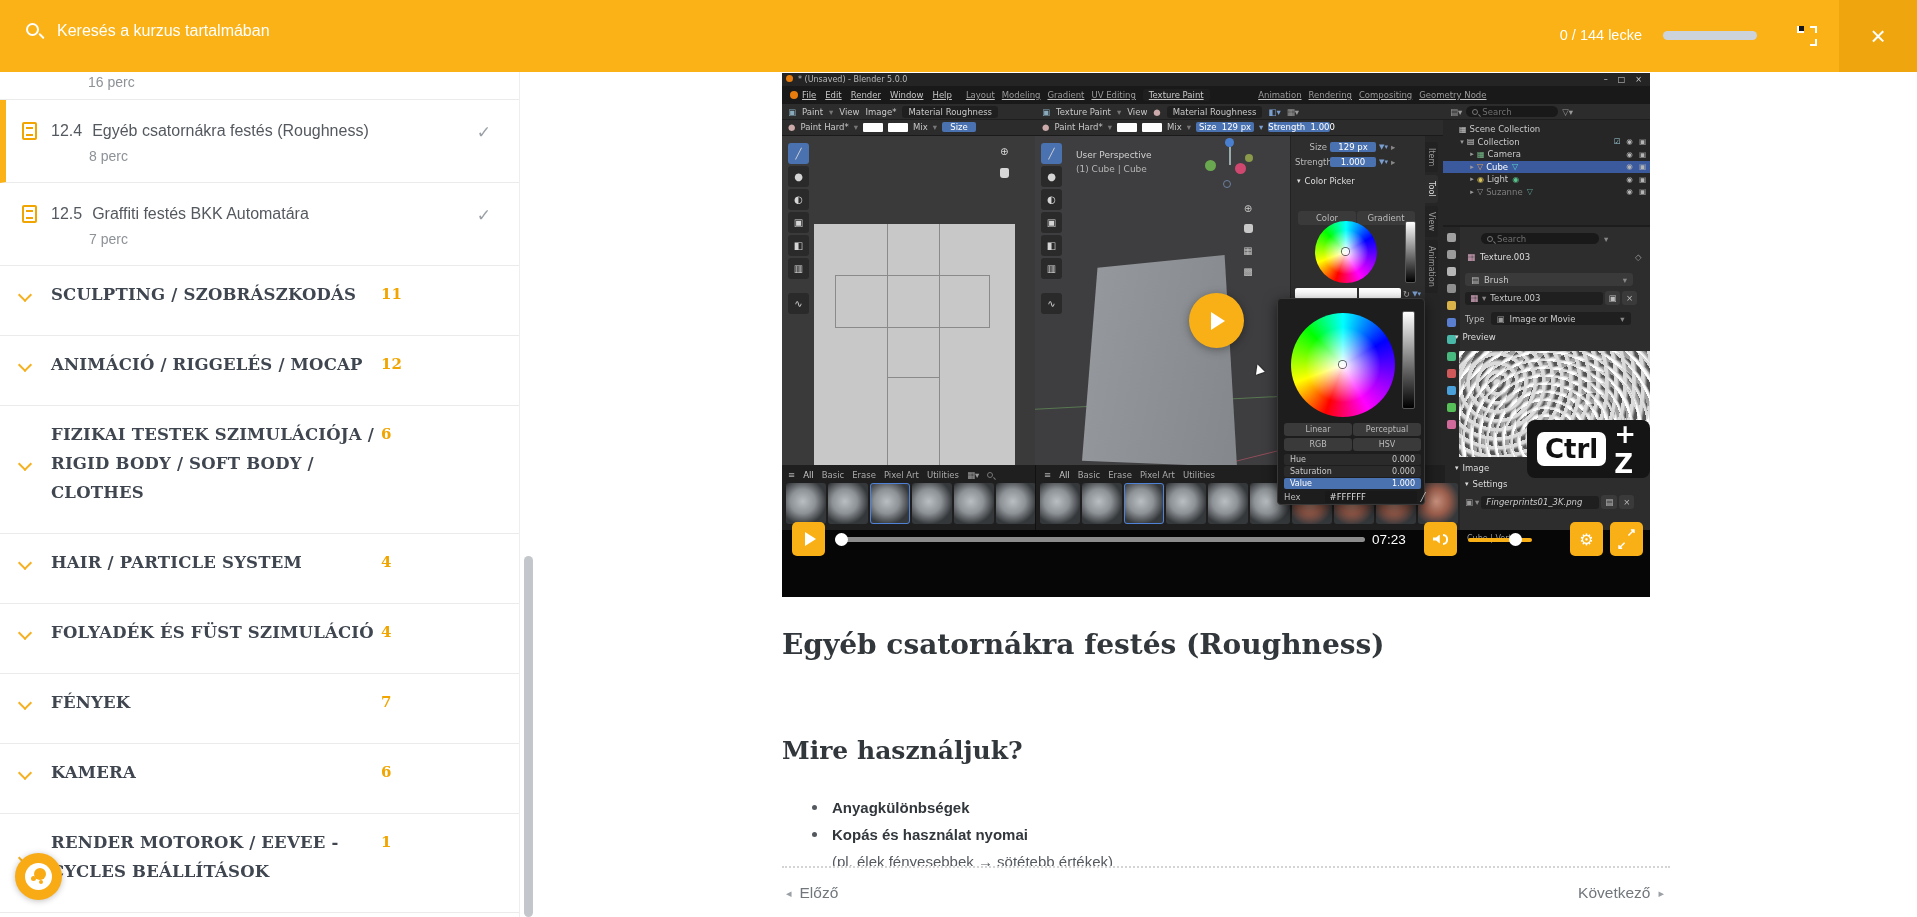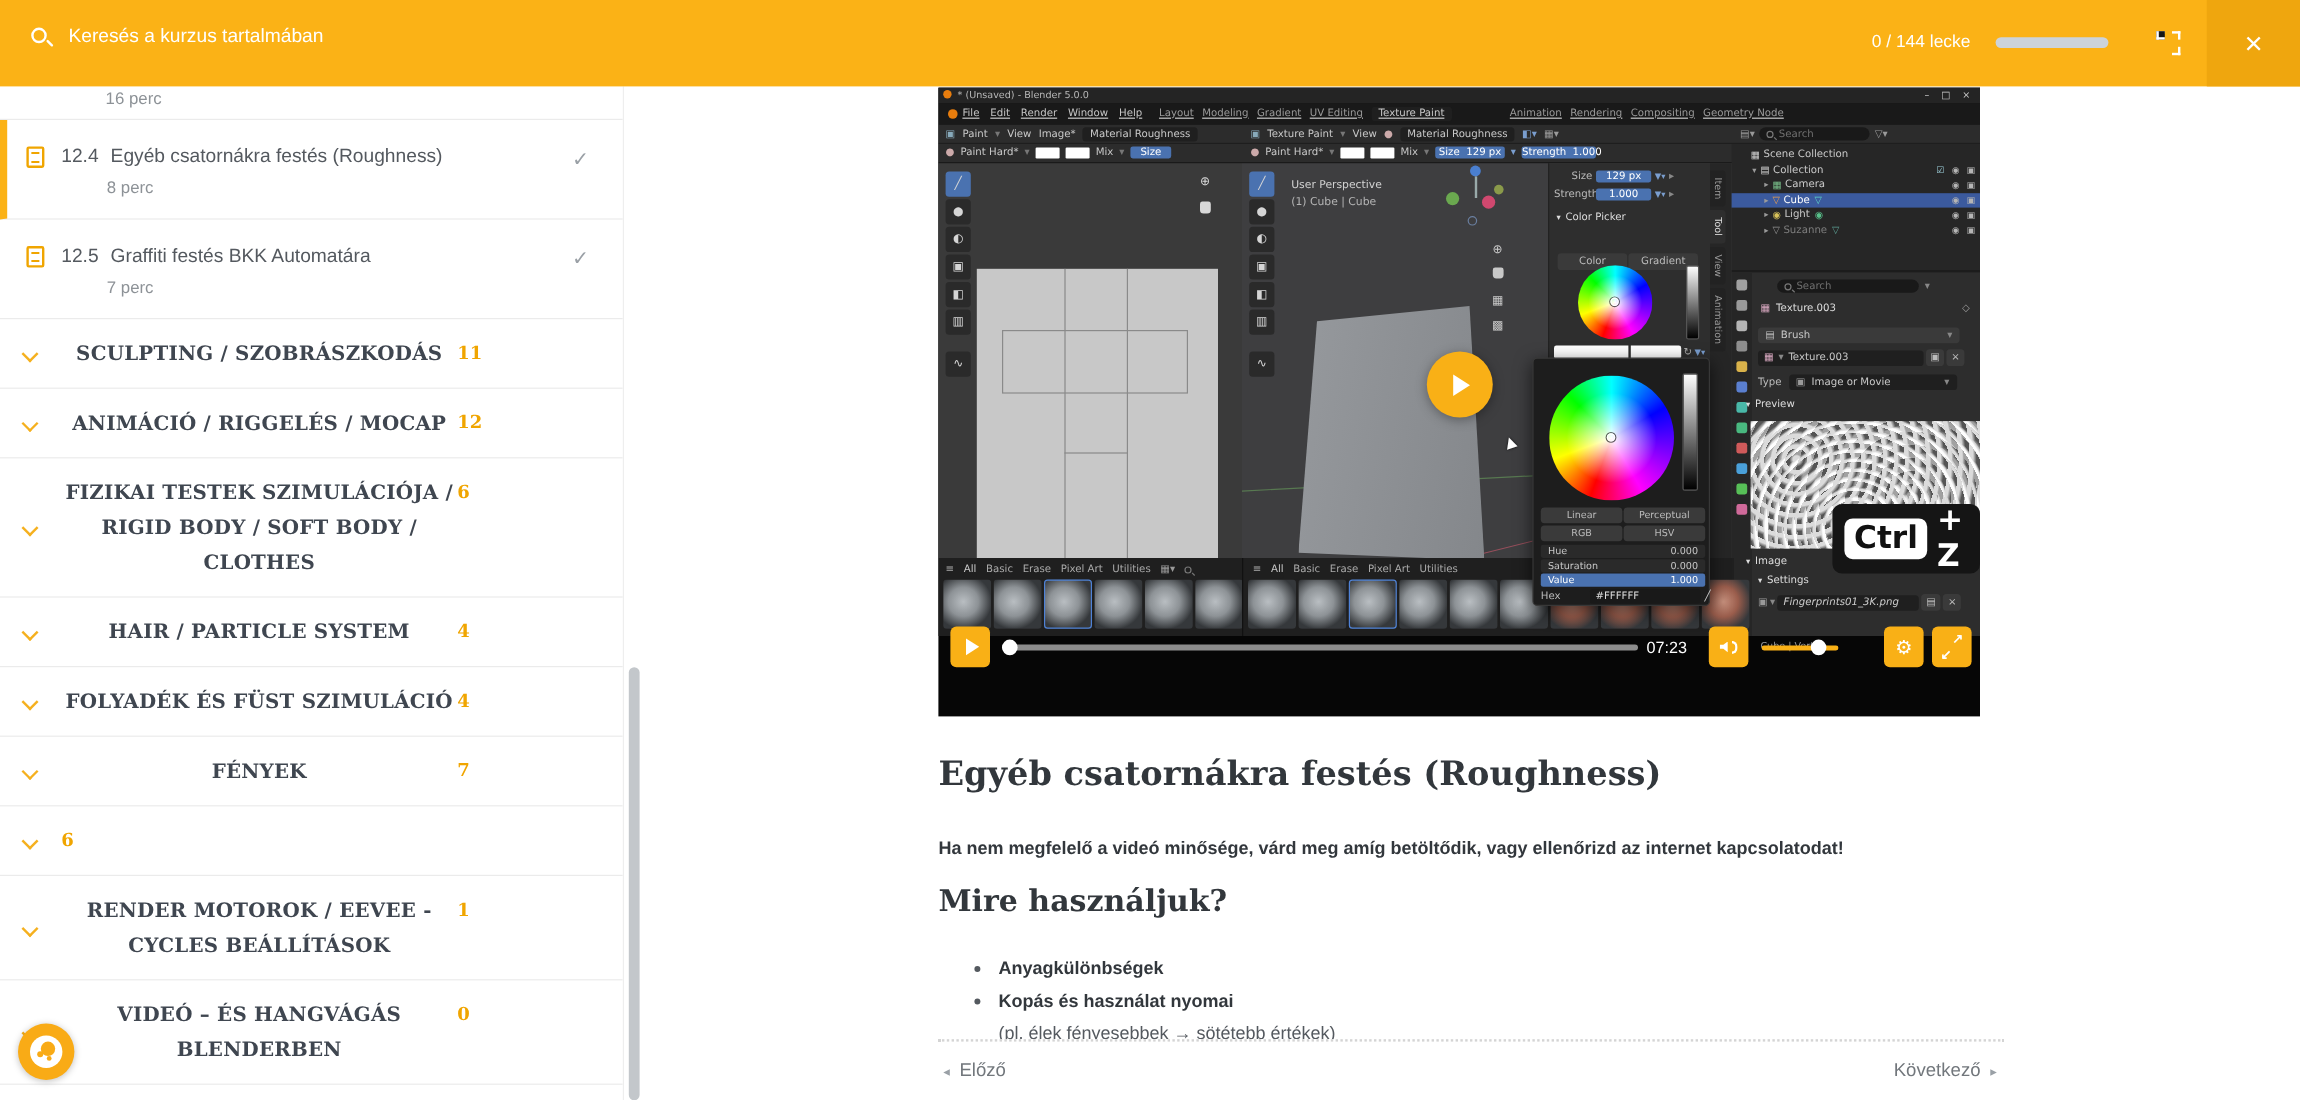--- a/index.html
+++ b/index.html
@@ -31,21 +31,21 @@
   .partial-row { height:28px; padding:2px 0 0 88px; font-size:14px; color:#8d9297; border-bottom:1px solid #ebebeb; }
   .lesson-row { position:relative; height:83px; border-bottom:1px solid #ebebeb; display:flex; padding:20px 28px 0 22px; cursor:pointer; }
   .lesson-row.active { border-left:6px solid #fbb216; padding-left:16px; }
   .doc-icon { width:15px; height:18px; border:2px solid #f0a500; border-radius:2px; margin:2px 14px 0 0; flex:none;
     background:repeating-linear-gradient(#fff 0 3px, #f0a500 3px 4.5px, #fff 4.5px 7px); background-clip:content-box; padding:2px; }
   .lesson-main { flex:1; }
   .lesson-title { font-size:16px; color:#54595f; line-height:22px; }
   .lesson-title .num { margin-right:10px; }
   .lesson-duration { font-size:14px; color:#8d9297; margin-top:6px; margin-left:38px; }
   .check-icon { color:#9aa0a6; font-size:17px; margin-top:2px; flex:none; }
-  .section-row { display:flex; align-items:center; padding:14px 28px 14px 20px; border-bottom:1px solid #ebebeb; cursor:pointer;text-align:center; }
+  .section-row { display:flex; align-items:center; padding:14px 28px 26px 20px; border-bottom:1px solid #ebebeb; cursor:pointer; }
   .chev { width:11px; height:11px; flex:none; margin-right:20px; position:relative; }
   .chev::before { content:""; position:absolute; left:0; top:1px; width:8px; height:8px;
     border-right:2.5px solid #f5b01e; border-bottom:2.5px solid #f5b01e; transform:rotate(45deg); }
   .section-label { flex:1; font-family:"DejaVu Serif", serif; font-weight:700; font-size:16.5px; line-height:29px;
     color:#3f4650; letter-spacing:.2px; max-width:330px; }
   .section-count { font-family:"DejaVu Serif", serif; font-weight:700; font-size:15px; color:#f0a500; align-self:flex-start; line-height:29px; }
   .side-scrollbar { position:absolute; left:523px; top:72px; width:10px; height:845px; z-index:40; }
   .side-scroll-thumb { position:absolute; left:1px; top:484px; width:9px; height:361px; background:#c3c7cb; border-radius:5px; }
 
   
@@ -211,20 +211,21 @@
       </div>
 
       <div class="section-row">
         <span class="chev"></span>
         <span class="section-label">FÉNYEK</span>
         <span class="section-count">7</span>
       </div>
 
       <div class="section-row">
         <span class="chev"></span>
+        <span class="section-label">KAMERA</span>
         <span class="section-count">6</span>
       </div>
 
       <div class="section-row">
         <span class="chev"></span>
         <span class="section-label">RENDER MOTOROK / EEVEE - CYCLES BEÁLLÍTÁSOK</span>
         <span class="section-count">1</span>
       </div>
 
       <div class="section-row">
@@ -728,21 +729,20 @@
     <div class="pc-btn" style="left:788px;top:449px;">
           <span style="color:#fff;font-size:16px;font-family:'DejaVu Sans',sans-serif;">⚙</span>
         </div>
     <div class="pc-btn" style="left:828px;top:449px;">
       <span class="abs" style="right:7px;top:4px;color:#fff;font-size:11px;font-weight:700;">↗</span>
       <span class="abs" style="left:7px;bottom:4px;color:#fff;font-size:11px;font-weight:700;">↙</span>
     </div>
   </div>
 
   <h1 class="lesson-h1">Egyéb csatornákra festés (Roughness)</h1>
-  <p class="lesson-notice">Ha nem megfelelő a videó minősége, várd meg amíg betöltődik, vagy ellenőrizd az internet kapcsolatodat!</p>
   <h2 class="lesson-h2">Mire használjuk?</h2>
   <ul class="bullets">
 
       <li>
         <div class="bullet-title">Anyagkülönbségek</div>
 
       </li>
 
       <li>
         <div class="bullet-title">Kopás és használat nyomai</div>

